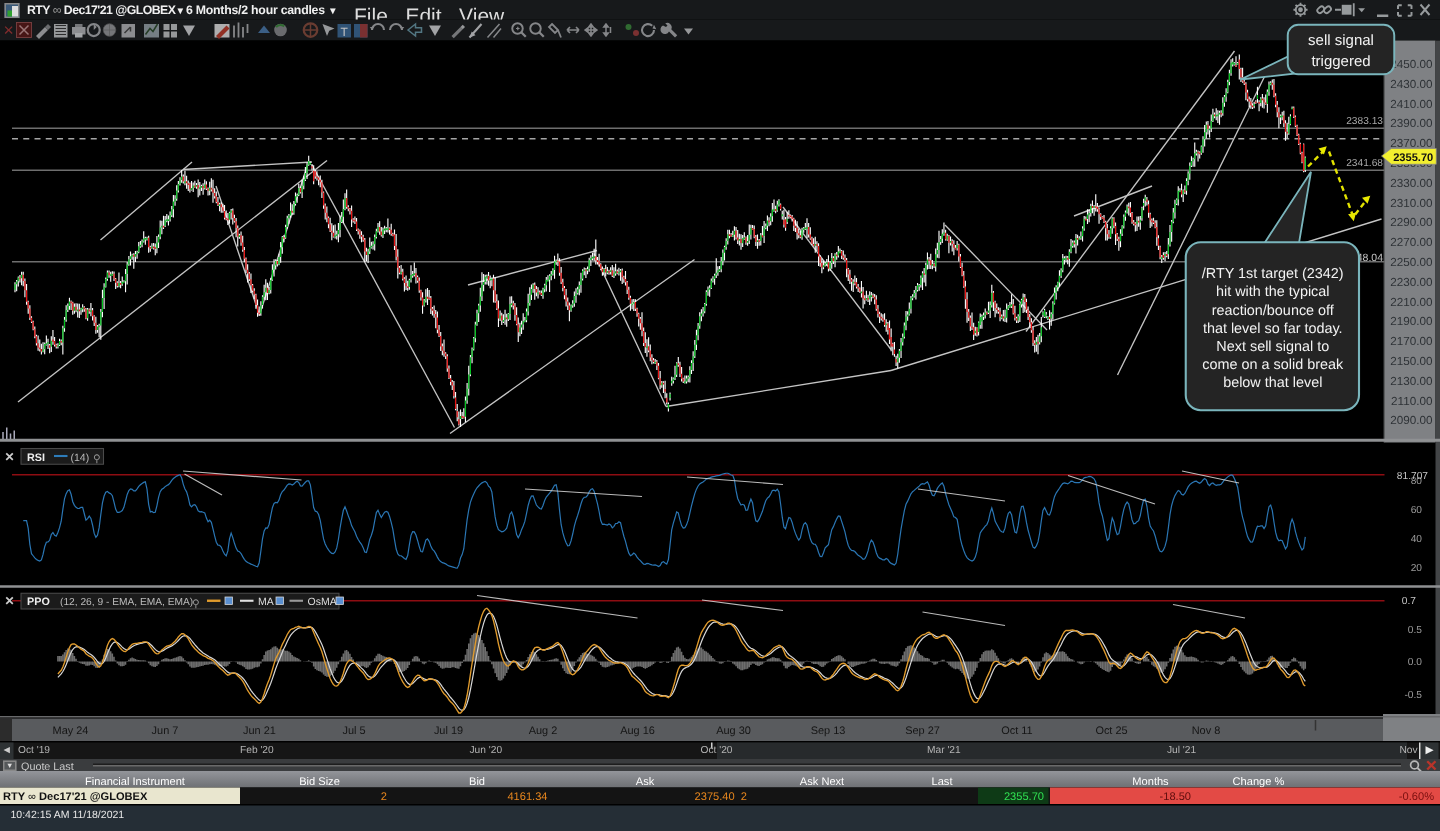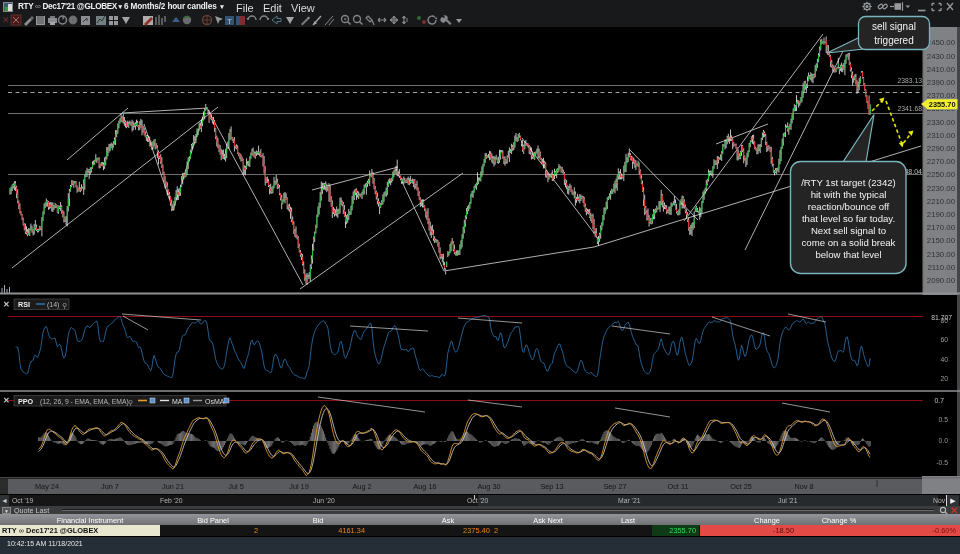--- a/index.html
+++ b/index.html
@@ -5,21 +5,21 @@
 .abs{position:absolute}
 </style></head><body>
 
 <div class="abs" style="left:0;top:0;width:960px;height:13px;background:#17191b"></div>
 <div class="abs" style="left:3px;top:1.5px;width:10px;height:10px;background:#3a5a7a;border:1px solid #888">
 <div class="abs" style="left:1px;top:4px;width:3px;height:4px;background:#2fa12f"></div>
 <div class="abs" style="left:4px;top:1px;width:4px;height:7px;background:#ddd"></div>
   </div>
 <div class="abs" style="left:18px;top:1.5px;color:#f0f0f0;font-size:8.2px;font-weight:bold;letter-spacing:-0.35px;white-space:nowrap">RTY <span style="color:#999;font-weight:normal">∞</span> Dec17'21 @GLOBEX<span style="font-size:6.5px">▼</span></div>
 <div class="abs" style="left:124px;top:1.5px;color:#f0f0f0;font-size:8.2px;font-weight:bold;letter-spacing:-0.15px;white-space:nowrap">6 Months/2 hour candles <span style="font-size:6.5px">▼</span></div>
-<div class="abs" style="left:236px;top:1.5px;color:#ddd;font-size:11px;white-space:nowrap"><span style="text-decoration:underline">F</span>ile&nbsp;&nbsp;&nbsp;<span style="text-decoration:underline">E</span>dit&nbsp;&nbsp;&nbsp;<span style="text-decoration:underline">V</span>iew</div>
+<div class="abs" style="left:236px;top:1.5px;color:#ddd;font-size:14px;white-space:nowrap"><span style="text-decoration:underline">F</span>ile&nbsp;&nbsp;&nbsp;<span style="text-decoration:underline">E</span>dit&nbsp;&nbsp;&nbsp;<span style="text-decoration:underline">V</span>iew</div>
 <svg class="abs" style="left:858px;top:0" width="100" height="13">
 <g stroke="#969a9c" fill="none" stroke-width="1.2">
 <circle cx="9" cy="6.5" r="3.2"></circle>
       <circle cx="9" cy="6.5" r="1" fill="#969a9c"></circle>
 <path d="M9 1.8v2M9 9.2v2M4.3 6.5h2M11.7 6.5h2M5.7 3.2l1.4 1.4M12.3 3.2l-1.4 1.4M5.7 9.8l1.4-1.4M12.3 9.8l-1.4-1.4"></path>
 <rect x="20" y="4.8" width="5" height="3.4" rx="1.7" transform="rotate(-40 22.5 6.5)"></rect>
 <rect x="24.5" y="4.8" width="5" height="3.4" rx="1.7" transform="rotate(-40 27 6.5)"></rect>
 <path d="M32 6.5h4" stroke-width="1.2"></path>
       <rect x="36.5" y="3.2" width="6.5" height="6.6" fill="#969a9c" stroke="none"></rect>
       <path d="M44.5 2.2v8.6" stroke-width="1.2"></path>
@@ -298,26 +298,26 @@
 <div class="abs" style="left:62px;top:509px;width:872px;height:2px;border-top:1px solid #1d1d1d;border-bottom:1px solid #6a6a6a"></div>
 <svg class="abs" style="left:938px;top:505.5px" width="22" height="9">
 <circle cx="5" cy="4" r="2.6" fill="none" stroke="#b8b8b8" stroke-width="1.1"></circle>
     <path d="M7 6l2.5 2.5" stroke="#b8b8b8" stroke-width="1.2"></path>
 <path d="M13.5 1.5l5.5 5.5M19 1.5l-5.5 5.5" stroke="#b8342a" stroke-width="1.6"></path>
 </svg>
 
 <div class="abs" style="left:0;top:514px;width:960px;height:10.5px;background:linear-gradient(#93959a,#6e7074)"></div>
 <div class="abs" style="top:515.5px;left:0;width:960px;color:#fff;font-size:7.4px">
 <span class="abs" style="left:90px;transform:translateX(-50%)">Financial Instrument</span>
-<span class="abs" style="left:213px;transform:translateX(-50%)">Bid Panel</span>
+<span class="abs" style="left:213px;transform:translateX(-50%)">Bid Size</span>
 <span class="abs" style="left:318px;transform:translateX(-50%)">Bid</span>
-<span class="abs" style="left:448px;transform:translateX(-50%)">Ask</span>
+<span class="abs" style="left:430px;transform:translateX(-50%)">Ask</span>
 <span class="abs" style="left:548px;transform:translateX(-50%)">Ask Next</span>
 <span class="abs" style="left:628px;transform:translateX(-50%)">Last</span>
-<span class="abs" style="left:767px;transform:translateX(-50%)">Change</span>
+<span class="abs" style="left:767px;transform:translateX(-50%)">Months</span>
 <span class="abs" style="left:839px;transform:translateX(-50%)">Change %</span>
 </div>
 
 <div class="abs" style="left:0;top:524.5px;width:960px;height:11.5px;background:#141414"></div>
 <div class="abs" style="left:0;top:524.5px;width:160px;height:11.5px;background:#e9e6cf;color:#111;font-size:7.4px;font-weight:bold;line-height:11.5px;padding-left:2px">RTY <span style="font-weight:normal">∞</span> Dec17'21 @GLOBEX</div>
 <div class="abs" style="left:700px;top:524.5px;width:260px;height:11.5px;background:#e34a45"></div>
 <div class="abs" style="left:652px;top:525px;width:47px;height:10.5px;background:#0e3a16"></div>
 <div class="abs" style="top:526px;left:0;width:960px;font-size:7.4px;color:#e8871e">
 <span class="abs" style="left:258px;transform:translateX(-100%)">2</span>
 <span class="abs" style="left:365px;transform:translateX(-100%)">4161.34</span>

